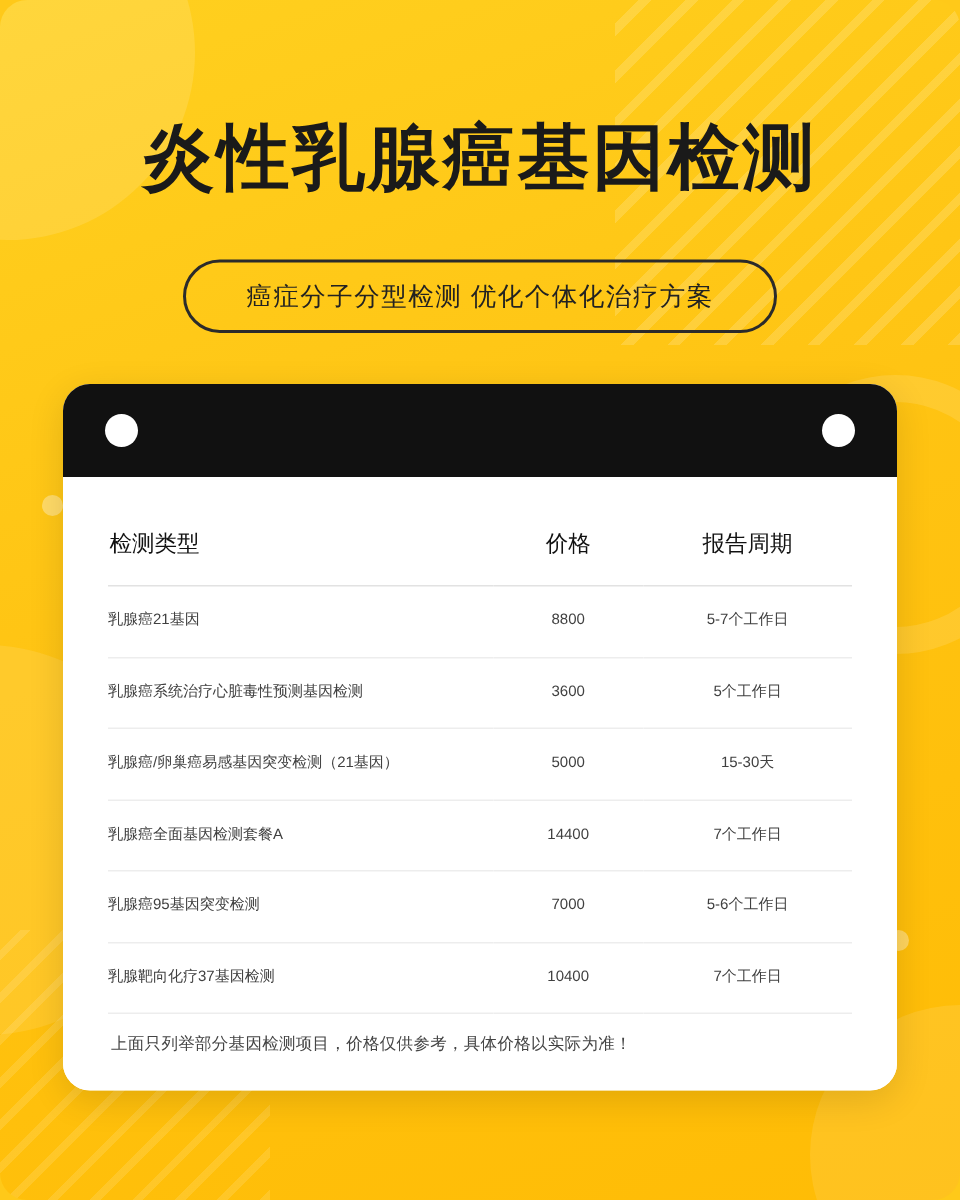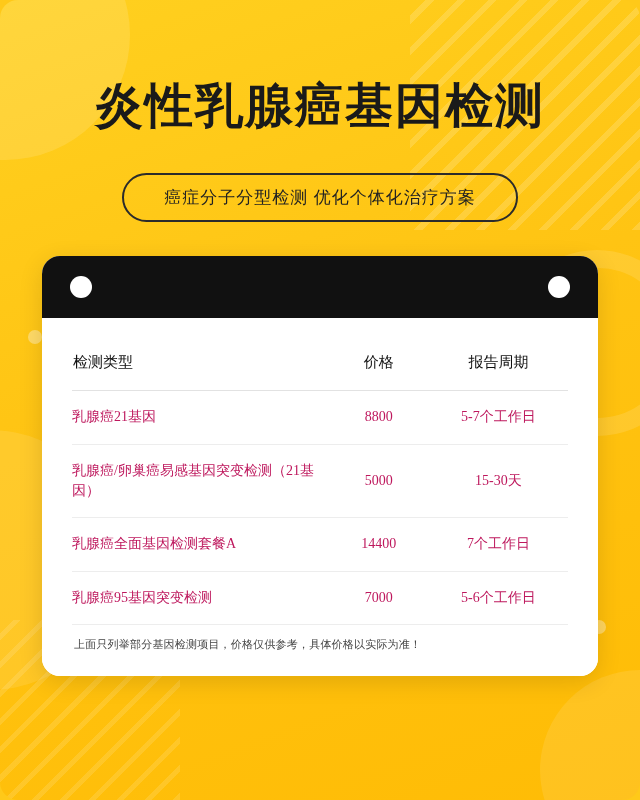--- a/index.html
+++ b/index.html
@@ -160,26 +160,25 @@
   }
   th.col-price, th.col-period,
   td.col-price, td.col-period {
     text-align: center;
   }
   th.col-type { width: 52%; }
   th.col-price { width: 20%; }
   th.col-period { width: 28%; }
 
   td {
-    font-size: 14px;
-    color: #be185d;
+    font-size: 10px;
+    color: #404040;
     padding: 16px 0;
     border-bottom: 1px solid #ededed;
     line-height: 1.45;
-    font-family: Liberation Serif, serif;
   }
   tr:last-child td {
     border-bottom: 1px solid #ededed;
   }
   .note {
     font-size: 11px;
     color: #444444;
     padding: 12px 2px 8px 2px;
     letter-spacing: 0.2px;
   }
@@ -217,32 +216,42 @@
             <th class="col-period">报告周期</th>
           </tr>
         </thead>
         <tbody>
           <tr>
             <td class="col-type">乳腺癌21基因</td>
             <td class="col-price">8800</td>
             <td class="col-period">5-7个工作日</td>
           </tr>
           <tr>
+            <td class="col-type">乳腺癌系统治疗心脏毒性预测基因检测</td>
+            <td class="col-price">3600</td>
+            <td class="col-period">5个工作日</td>
+          </tr>
+          <tr>
             <td class="col-type">乳腺癌/卵巢癌易感基因突变检测（21基因）</td>
             <td class="col-price">5000</td>
             <td class="col-period">15-30天</td>
           </tr>
           <tr>
             <td class="col-type">乳腺癌全面基因检测套餐A</td>
             <td class="col-price">14400</td>
             <td class="col-period">7个工作日</td>
           </tr>
           <tr>
             <td class="col-type">乳腺癌95基因突变检测</td>
             <td class="col-price">7000</td>
             <td class="col-period">5-6个工作日</td>
+          </tr>
+          <tr>
+            <td class="col-type">乳腺靶向化疗37基因检测</td>
+            <td class="col-price">10400</td>
+            <td class="col-period">7个工作日</td>
           </tr>
         </tbody>
       </table>
       <div class="note">上面只列举部分基因检测项目，价格仅供参考，具体价格以实际为准！</div>
     </div>
   </div>
 </div>
 
 </body></html>

